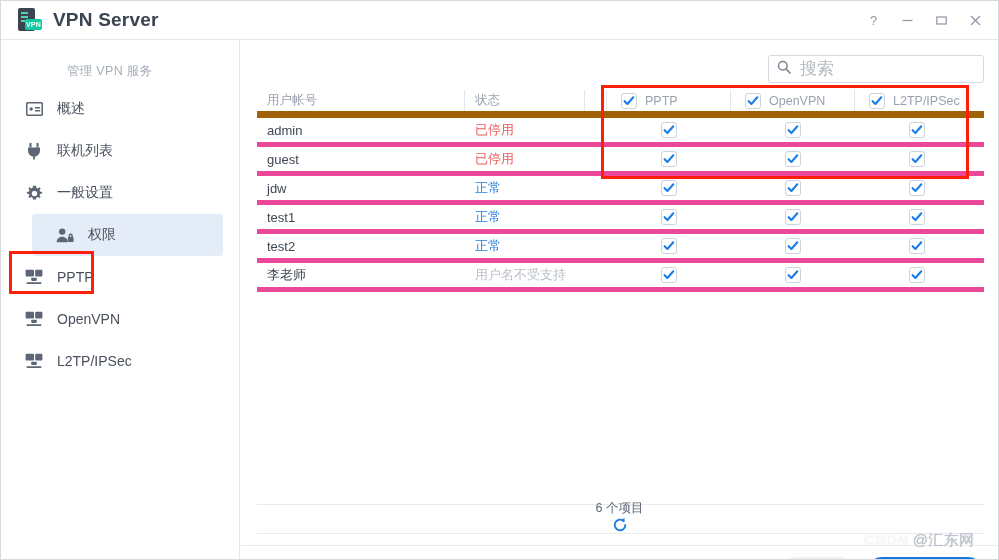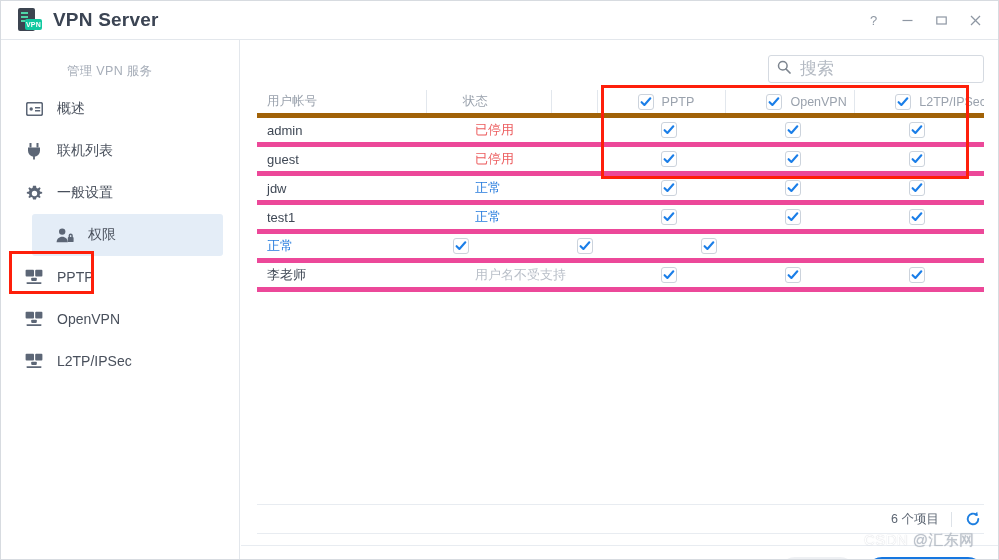--- a/index.html
+++ b/index.html
@@ -151,22 +151,21 @@
     width: 727px;
   }
   .trow {
     display: flex;
     height: 29px;
     align-items: stretch;
     border-bottom: 5px solid #ec4899;
   }
   .trow.head {
     height: 28px;
-    border-bottom: 5px solid #a16207;
-    gap: 26px;
+    border-bottom: 7px solid #a16207;
   }
   .trow.body { height: 29px; }
   .cell {
     display: flex; align-items: center;
     font-size: 13px;
     color: #3f4855;
     padding-left: 10px;
     overflow: hidden;
     white-space: nowrap;
   }
@@ -210,20 +209,21 @@
   #annot-side  { left: 8px; top: 250px; width: 85px; height: 43px; }
 
   
   .foot-count {
     position: absolute; left: 16px; top: 464px;
     width: 727px; height: 30px;
     border-top: 1px solid #e8ecf1;
     border-bottom: 1px solid #e8ecf1;
     display: flex; align-items: center; justify-content: flex-end;
     padding-right: 2px;
+    flex-direction: column;
   }
   .count-txt { font-size: 12.5px; color: #5d6673; }
   .count-sep {
     width: 1px; height: 15px;
     background: #dde2e8;
     margin: 0 12px;
   }
   .refresh-btn {
     width: 18px; height: 18px;
     display: flex; align-items: center; justify-content: center;
@@ -556,20 +556,21 @@
         <div class="cell c-proto">
             <span class="cbx">
               <svg width="12" height="12" viewBox="0 0 12 12">
                 <polyline points="1.6,6.2 4.4,9 10.3,2.3" fill="none" stroke="#1a7ee8" stroke-width="2.1" stroke-linecap="round" stroke-linejoin="round"></polyline>
               </svg>
             </span>
           </div>
       </div>
 
       <div class="trow body">
+        <div class="cell c-user">test2</div>
         <div class="cell c-state st-normal">正常</div>
         <div class="cell c-gap"></div>
         <div class="cell c-proto">
             <span class="cbx">
               <svg width="12" height="12" viewBox="0 0 12 12">
                 <polyline points="1.6,6.2 4.4,9 10.3,2.3" fill="none" stroke="#1a7ee8" stroke-width="2.1" stroke-linecap="round" stroke-linejoin="round"></polyline>
               </svg>
             </span>
           </div>
         <div class="cell c-proto">

